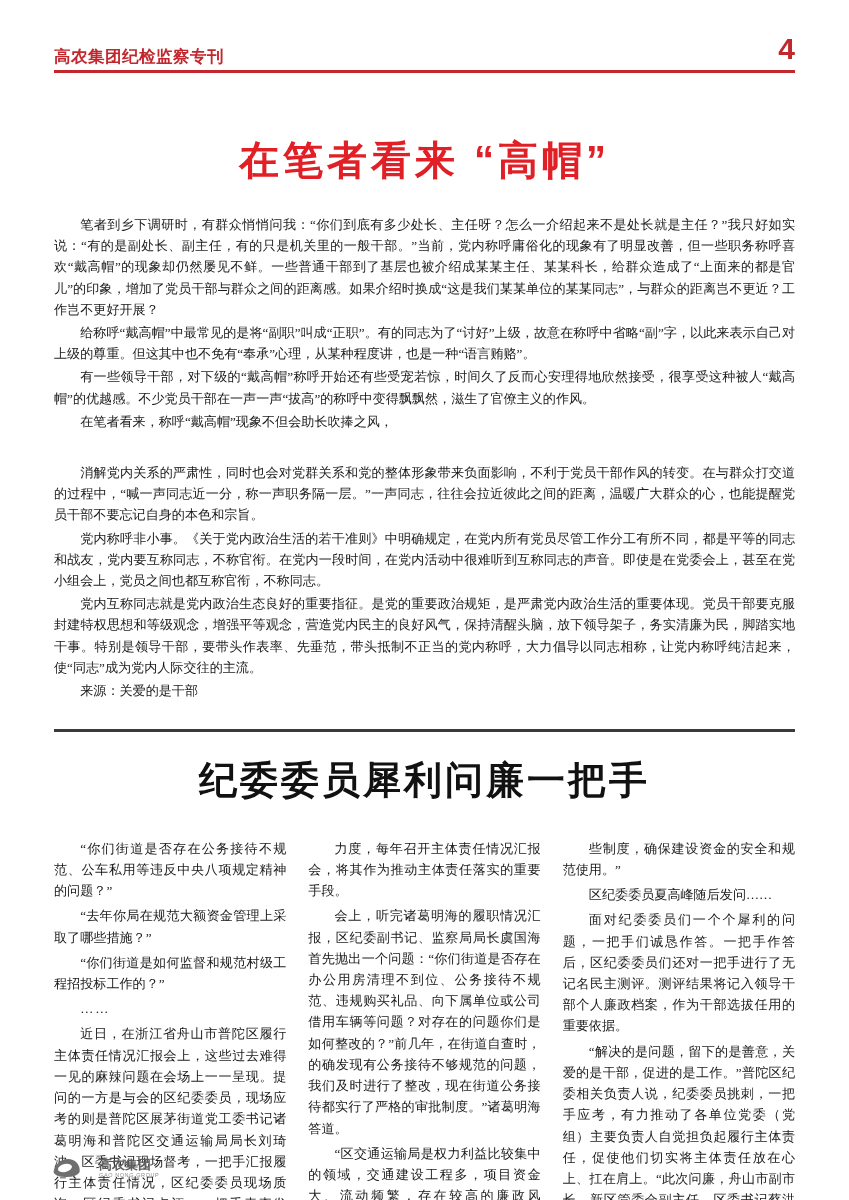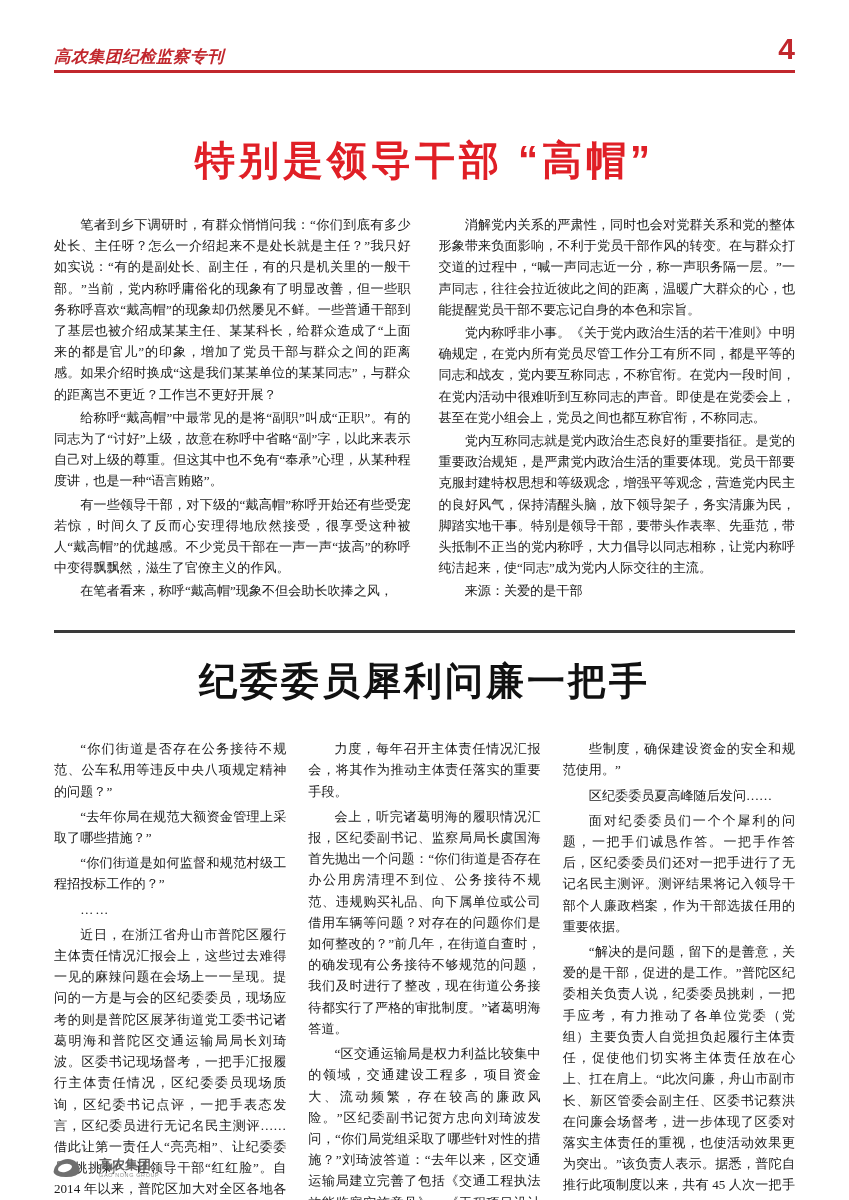--- a/index.html
+++ b/index.html
@@ -32,21 +32,20 @@
   }
   .header-title {
     font-family: "Liberation Sans", "DejaVu Sans", sans-serif;
     font-weight: bold;
     font-size: 16.5px;
     color: #c1272d;
     letter-spacing: 0.5px;
     position: absolute;
     left: 0;
     top: 46px;
-    font-style: italic;
   }
   .page-number {
     position: absolute;
     right: 0;
     top: 34px;
     font-family: "Liberation Sans", "DejaVu Sans", sans-serif;
     font-weight: bold;
     font-size: 30px;
     color: #c1272d;
     line-height: 1;
@@ -80,20 +79,21 @@
     color: #e01f26;
     letter-spacing: 4px;
     margin-top: 34px;
     margin-bottom: 0;
     line-height: 1.2;
   }
   .cols2 {
     display: flex;
     gap: 28px;
     margin-top: 30px;
+    flex-direction: column;
   }
   .col {
     flex: 1;
     font-size: 13.1px;
     line-height: 1.62;
     text-align: justify;
     text-justify: inter-ideograph;
   }
   .col p {
     margin: 0 0 2px 0;
@@ -196,21 +196,21 @@
 
   <div class="header">
     <div class="header-title">高农集团纪检监察专刊</div>
     <div class="page-number">4</div>
     <div class="header-rule">
         <span class="seg"></span>
       </div>
   </div>
 
   <div class="article">
-    <h1 class="headline1">特别是领导干部 “高帽”</h1>
+    <h1 class="headline1">在笔者看来 “高帽”</h1>
 
     <div class="cols2">
       <div class="col">
         <p>笔者到乡下调研时，有群众悄悄问我：“你们到底有多少处长、主任呀？怎么一介绍起来不是处长就是主任？”我只好如实说：“有的是副处长、副主任，有的只是机关里的一般干部。”当前，党内称呼庸俗化的现象有了明显改善，但一些职务称呼喜欢“戴高帽”的现象却仍然屡见不鲜。一些普通干部到了基层也被介绍成某某主任、某某科长，给群众造成了“上面来的都是官儿”的印象，增加了党员干部与群众之间的距离感。如果介绍时换成“这是我们某某单位的某某同志”，与群众的距离岂不更近？工作岂不更好开展？</p>
         <p>给称呼“戴高帽”中最常见的是将“副职”叫成“正职”。有的同志为了“讨好”上级，故意在称呼中省略“副”字，以此来表示自己对上级的尊重。但这其中也不免有“奉承”心理，从某种程度讲，也是一种“语言贿赂”。</p>
         <p>有一些领导干部，对下级的“戴高帽”称呼开始还有些受宠若惊，时间久了反而心安理得地欣然接受，很享受这种被人“戴高帽”的优越感。不少党员干部在一声一声“拔高”的称呼中变得飘飘然，滋生了官僚主义的作风。</p>
         <p>在笔者看来，称呼“戴高帽”现象不但会助长吹捧之风，</p>
       </div>
       <div class="col">
         <p>消解党内关系的严肃性，同时也会对党群关系和党的整体形象带来负面影响，不利于党员干部作风的转变。在与群众打交道的过程中，“喊一声同志近一分，称一声职务隔一层。”一声同志，往往会拉近彼此之间的距离，温暖广大群众的心，也能提醒党员干部不要忘记自身的本色和宗旨。</p>

